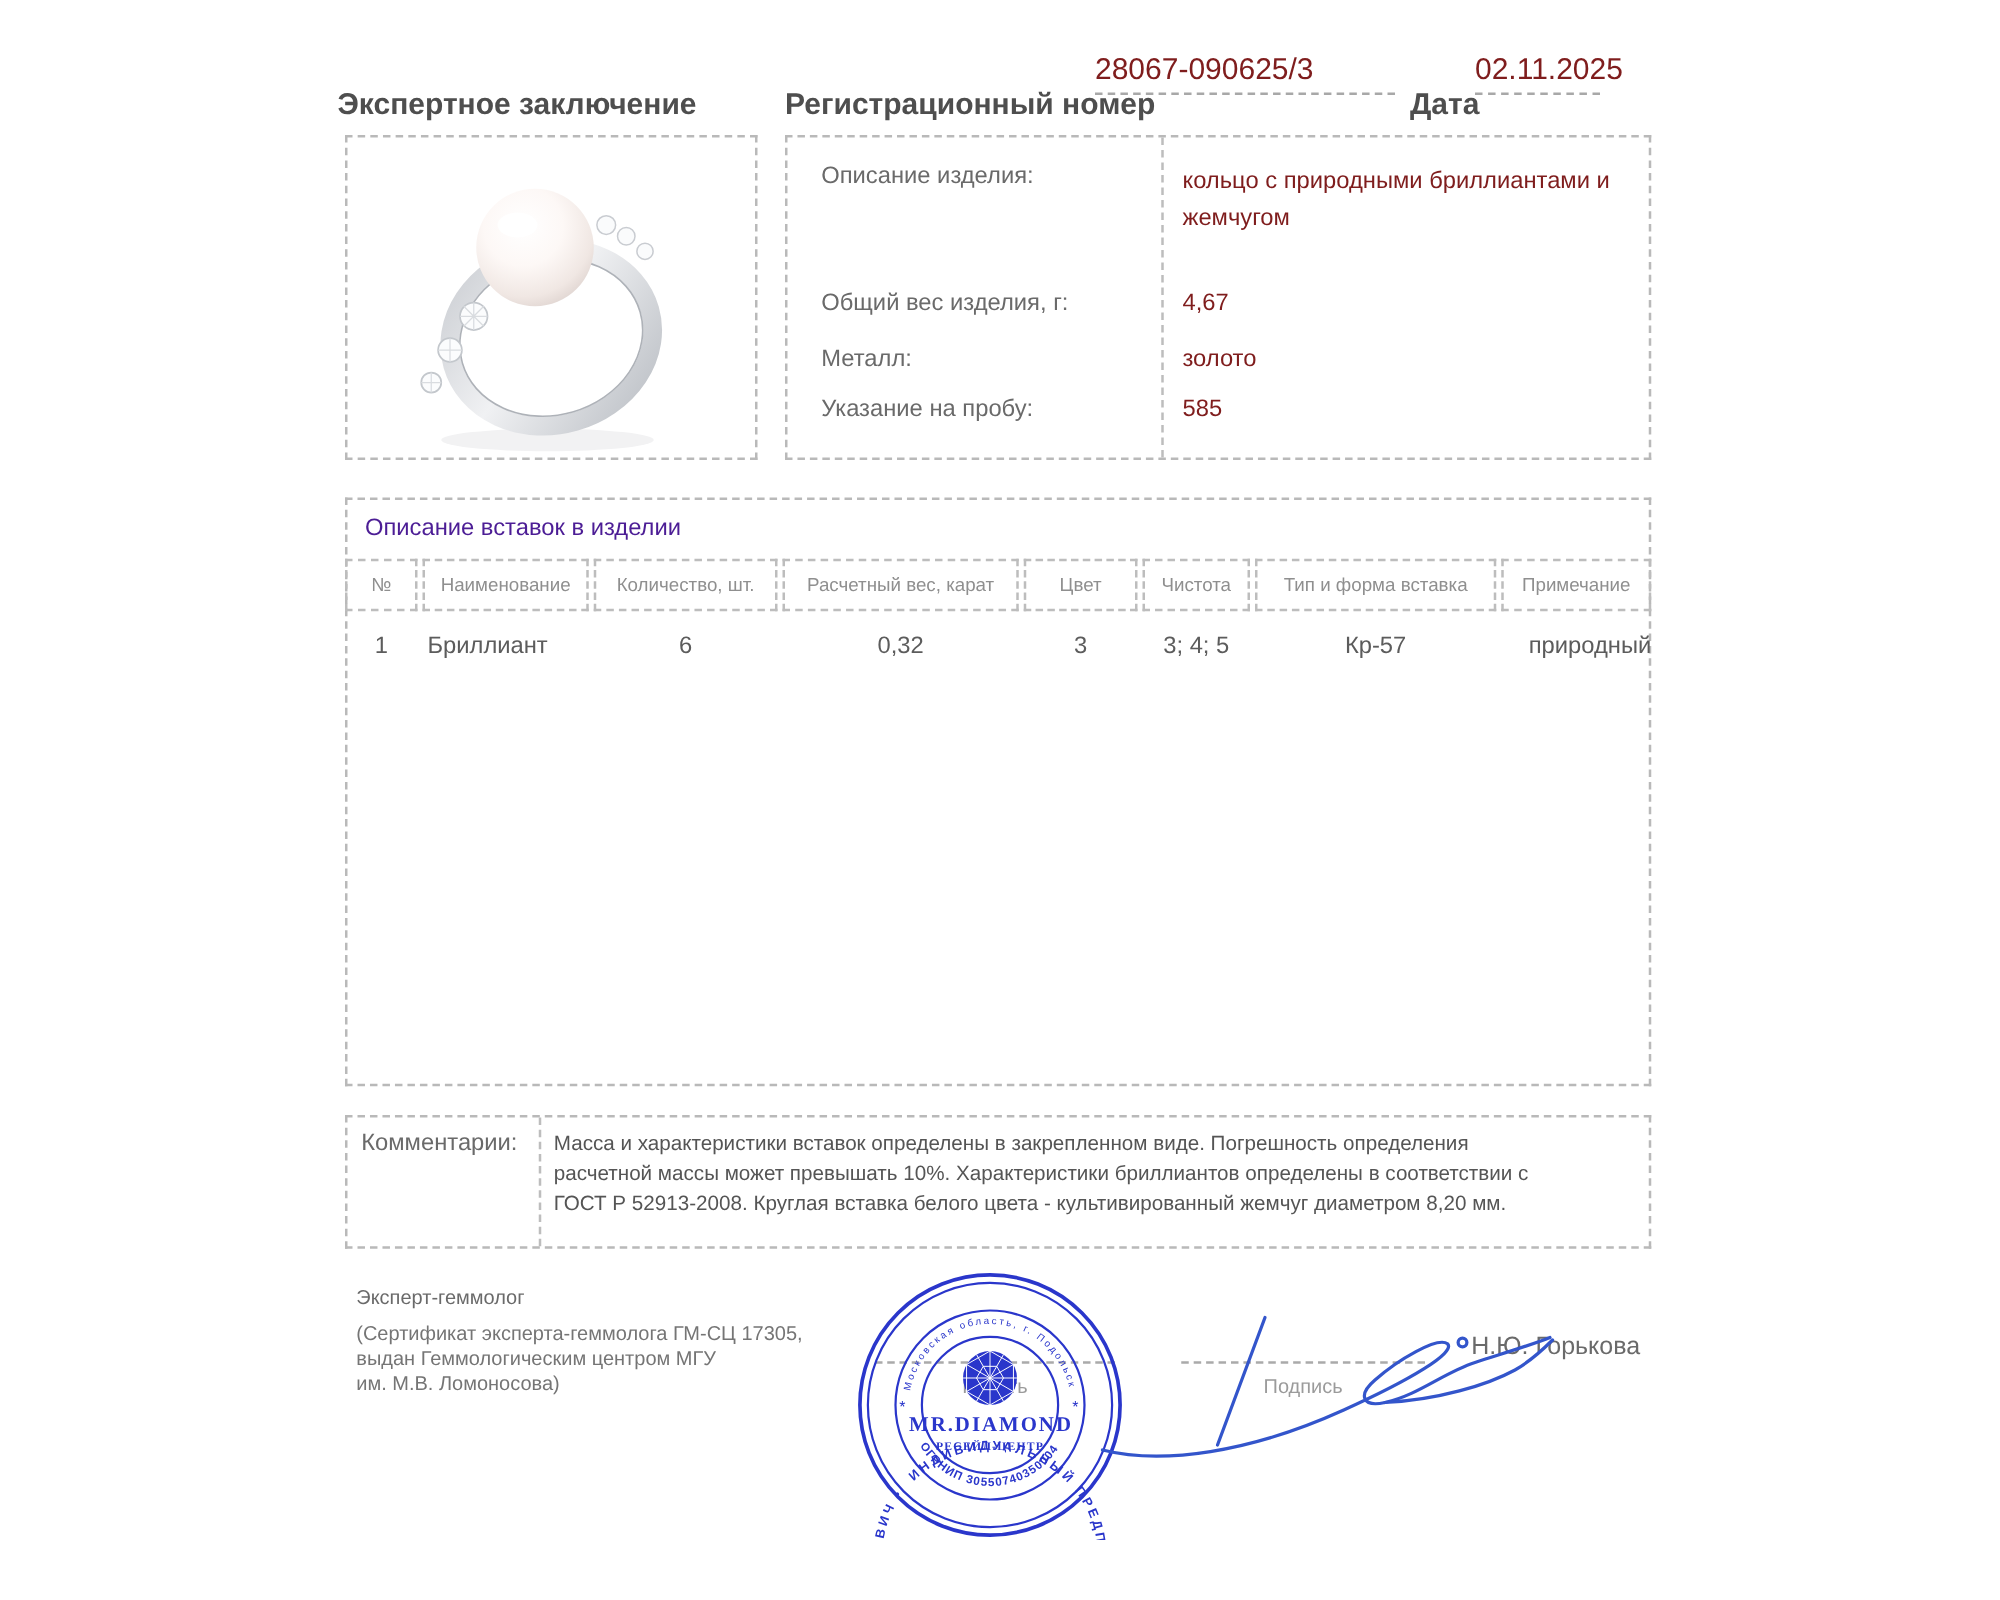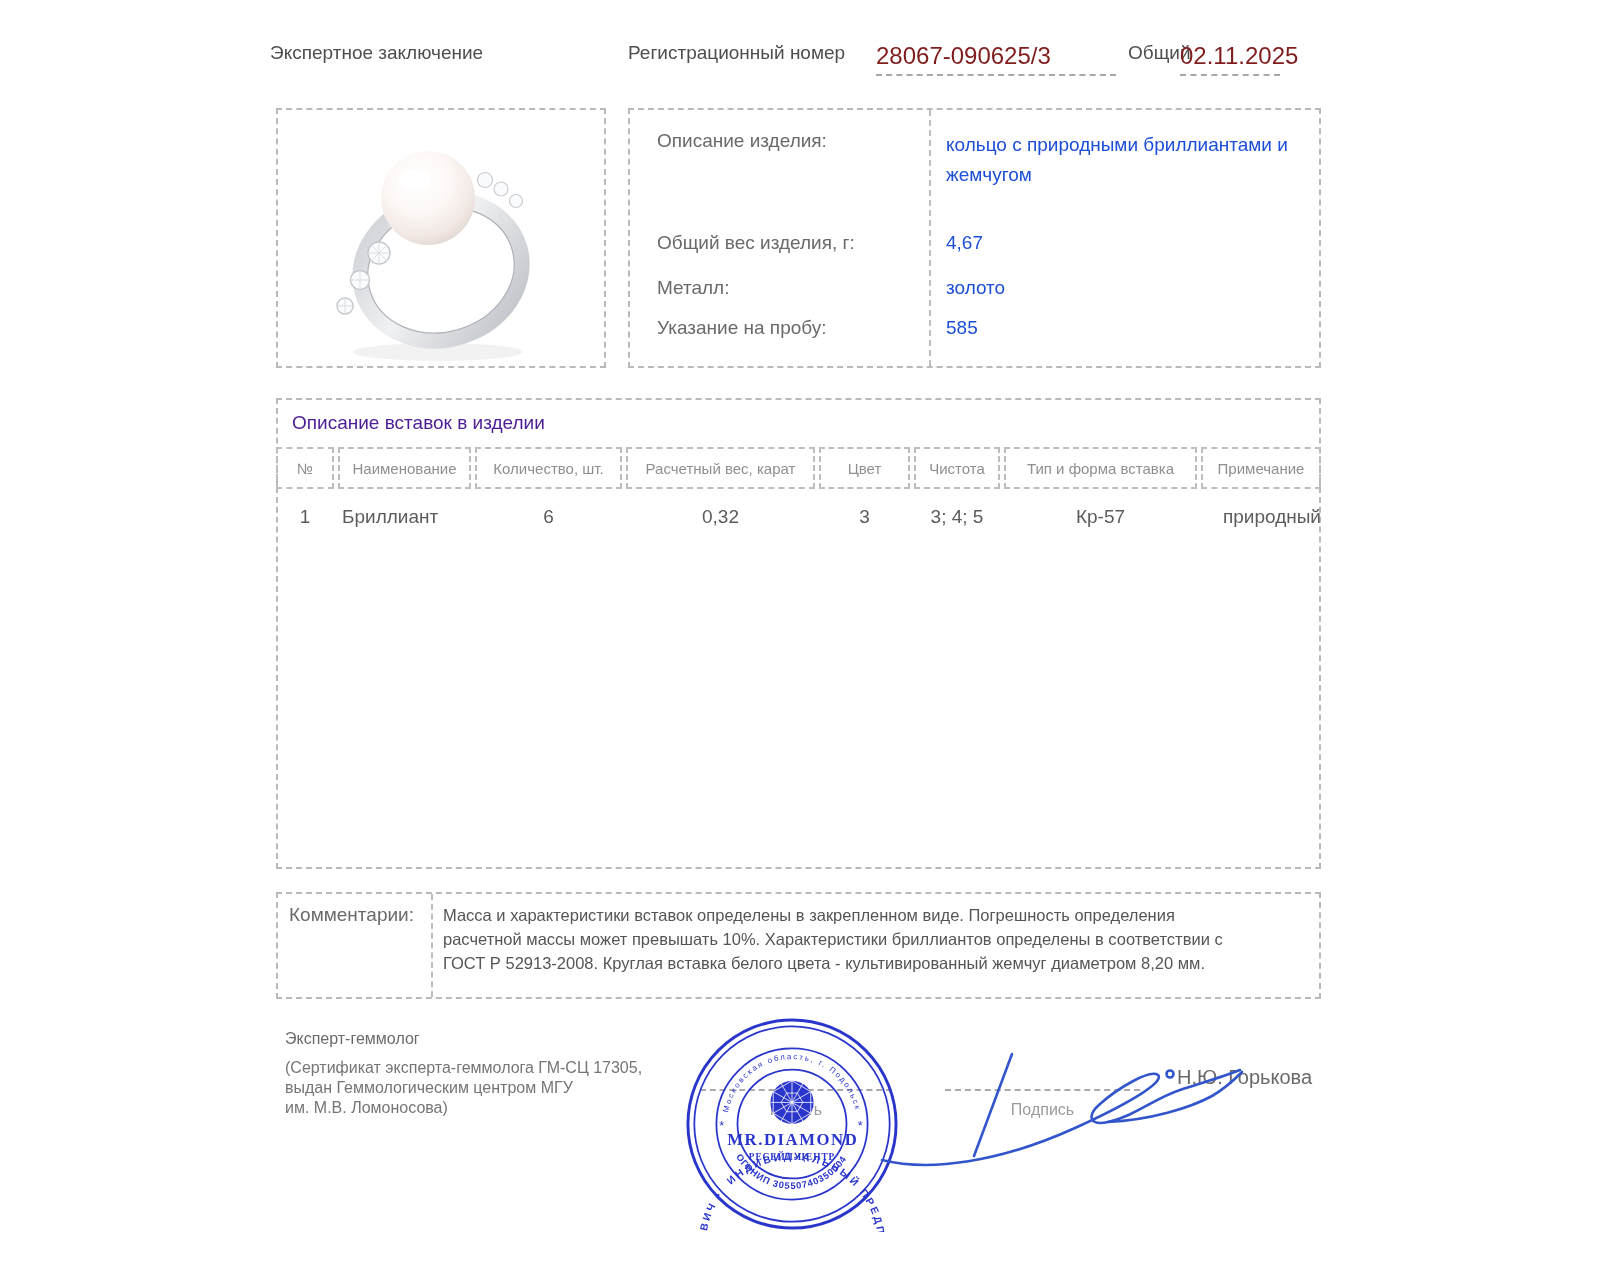--- a/index.html
+++ b/index.html
@@ -1,24 +1,24 @@
 <!DOCTYPE html>
 <html><head>
 <meta charset="utf-8">
 <style>
   html,body{margin:0;padding:0;background:#ffffff;}
   .page{position:relative;width:1600px;height:1280px;background:#ffffff;overflow:hidden;
         font-family:"Liberation Sans","DejaVu Sans",sans-serif;color:#666;}
   .abs{position:absolute;}
-  .bold-label{font-weight:normal;font-size:19px;color:#4e4e4e;}
+  .bold-label{font-weight:bold;font-size:24px;color:#4e4e4e;margin-top:28px;}
   .grey-val{font-size:24px;color:#7f1d1d;}
   .dash-underline{border-bottom:2px dashed #a8a8a8;padding-bottom:4px;}
   .panel{border:2px dashed #b9b9b9;box-sizing:border-box;background:#fff;}
   .desc-label{font-size:19px;color:#6a6a6a;}
-  .desc-value{font-size:19px;color:#1d4ed8;}
+  .desc-value{font-size:19px;color:#7f1d1d;}
   .table-title{font-size:19px;color:#4c1d95;}
   .th-row{position:absolute;left:0;top:47px;width:100%;height:46px;}
   .th-cell{position:absolute;top:0;height:42px;border:2px dashed #bdbdbd;box-sizing:border-box;
            display:flex;align-items:center;justify-content:center;
            font-size:15px;color:#8f8f8f;white-space:nowrap;}
   .td-cell{position:absolute;top:97px;height:40px;display:flex;align-items:center;justify-content:center;
            font-size:19px;color:#5c5c5c;white-space:nowrap;}
   .comments-text{font-size:16.5px;line-height:24px;color:#555;}
   .small-caption{font-size:16px;color:#9b9b9b;}
   .cert-line{font-size:16px;line-height:20px;color:#757575;}
@@ -26,21 +26,21 @@
   svg{display:block;}
 </style>
 </head>
 <body>
 
 <div class="page">
 
   <div class="abs bold-label" style="left:270px;top:42px;">Экспертное заключение</div>
   <div class="abs bold-label" style="left:628px;top:42px;">Регистрационный номер</div>
   <div class="abs grey-val dash-underline" style="left:876px;top:42px;width:240px;">28067-090625/3</div>
-  <div class="abs bold-label" style="left:1128px;top:42px;">Общий</div>
+  <div class="abs bold-label" style="left:1128px;top:42px;">Дата</div>
   <div class="abs grey-val dash-underline" style="left:1180px;top:42px;width:100px;">02.11.2025</div>
 
   <div class="abs panel" style="left:276px;top:108px;width:330px;height:260px;">
     <svg width="326" height="256" viewBox="0 0 326 256">
       <defs>
         <radialGradient id="pearlG" cx="40%" cy="32%" r="75%">
           <stop offset="0%" stop-color="#ffffff"></stop>
           <stop offset="45%" stop-color="#fdf8f6"></stop>
           <stop offset="80%" stop-color="#f0e7e3"></stop>
           <stop offset="100%" stop-color="#ddd2ce"></stop>

